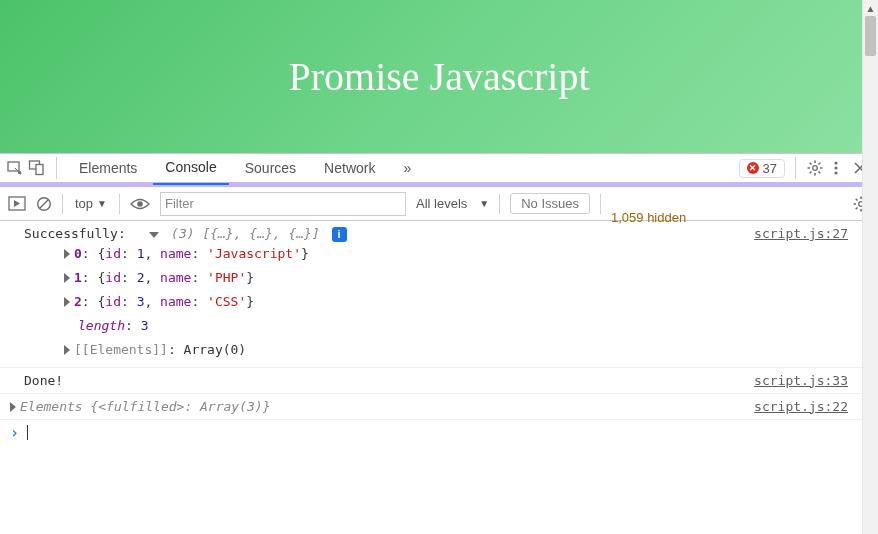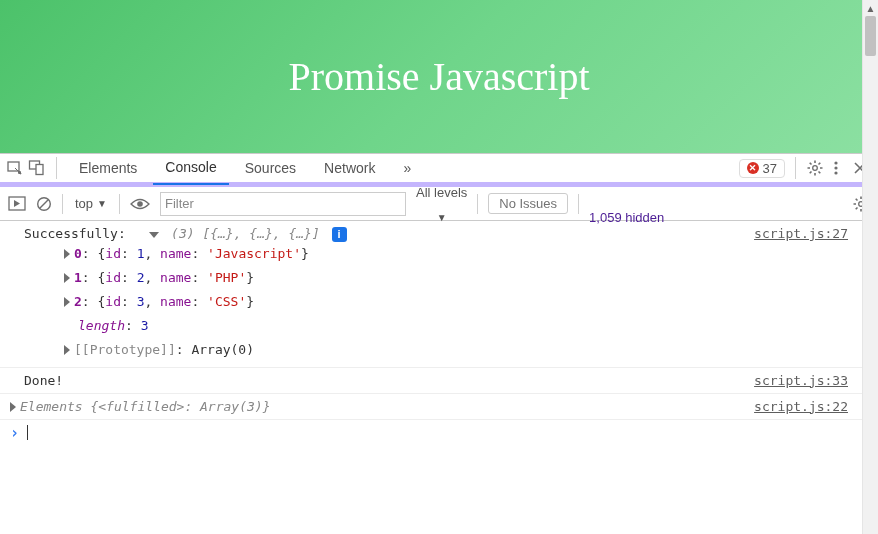--- a/index.html
+++ b/index.html
@@ -15,23 +15,23 @@
 .dt-tabs .tab { padding: 0 12px; height: 33px; display: flex; align-items: center; cursor: pointer; }
 .dt-tabs .tab.active { color: #333; border-bottom: 2px solid #1a73e8; }
 .dt-tabs .spacer { flex: 1; }
 .errbadge { display: flex; align-items: center; gap: 4px; border: 1px solid #ddd; border-radius: 4px; padding: 1px 7px; font-size: 13px; }
 .errbadge .erricon { width: 12px; height: 12px; background: #d93025; border-radius: 50%; display: flex; align-items: center; justify-content: center; color: #fff; font-size: 9px; font-weight: bold; line-height: 1; }
 .dt-toolbar { height: 34px; border-bottom: 1px solid #cacaca; display: flex; align-items: center; padding: 0 8px; gap: 10px; font-size: 13px; color: #555; }
 .dt-toolbar .sep { width: 1px; height: 20px; background: #d0d0d0; }
 .context-btn { display: flex; align-items: center; gap: 4px; padding: 0 2px; }
 .filter-input { height: 24px; width: 246px; border: 1px solid #ccc; padding: 0 4px; font-size: 13px; color: #333; background: #fff; }
 .filter-input::placeholder { color: #888; }
-.levels { display: flex; align-items: center; gap: 12px; flex-direction: column; }
+.levels { display: flex; align-items: center; gap: 12px; }
 .issues-btn { border: 1px solid #ccc; padding: 2px 10px; border-radius: 3px; background: #fff; font-size: 13px; color: #737373; }
-.hidden-txt { color: #4c1d95; margin-top: 28px; }
+.hidden-txt { color: #a16207; margin-top: 28px; }
 .console-body { font-family: Menlo, Consolas, monospace; font-size: 13px; color: #333; }
 .log-row { display: flex; align-items: flex-start; border-bottom: 1px solid #eee; padding: 5px 10px 5px 24px; position: relative; }
 .log-row .msg { flex: 1; }
 .log-row .src { color: #5e5e5e; text-decoration: underline; font-size: 13px; padding-right: 20px; }
 .arrow { display: inline-block; width: 0; height: 0; border-top: 5px solid transparent; border-bottom: 5px solid transparent; border-left: 6px solid #6e6e6e; margin-right: 4px; vertical-align: middle; }
 .arrow.down { border-left: 5px solid transparent; border-right: 5px solid transparent; border-top: 6px solid #6e6e6e; border-bottom: none; }
 .subitem { padding-left: 40px; line-height: 24px; }
 .k-idx { color: #881391; font-weight: bold; }
 .k-key { color: #881391; }
 .k-num { color: #1a1aa6; }
@@ -161,21 +161,21 @@
         <div class="subitem">
           <span class="arrow"></span><span class="k-idx">1</span>: {<span class="k-key">id</span>: <span class="k-num">2</span>, <span class="k-key">name</span>: <span class="k-str">'PHP'</span>}
         </div>
         <div class="subitem">
           <span class="arrow"></span><span class="k-idx">2</span>: {<span class="k-key">id</span>: <span class="k-num">3</span>, <span class="k-key">name</span>: <span class="k-str">'CSS'</span>}
         </div>
         <div class="subitem" style="padding-left:54px">
           <span class="k-len">length</span>: <span class="k-num">3</span>
         </div>
         <div class="subitem">
-          <span class="arrow"></span><span class="k-proto">[[Prototype]]</span>: <span class="">Array(0)</span>
+          <span class="arrow"></span><span class="k-proto">[[Elements]]</span>: <span class="">Array(0)</span>
         </div>
       </div>
       <a class="src">script.js:27</a>
     </div>
 
     <div class="log-row" style="border-top:1px solid #eee">
       <span class="msg">Done!</span>
       <a class="src">script.js:33</a>
     </div>
 

